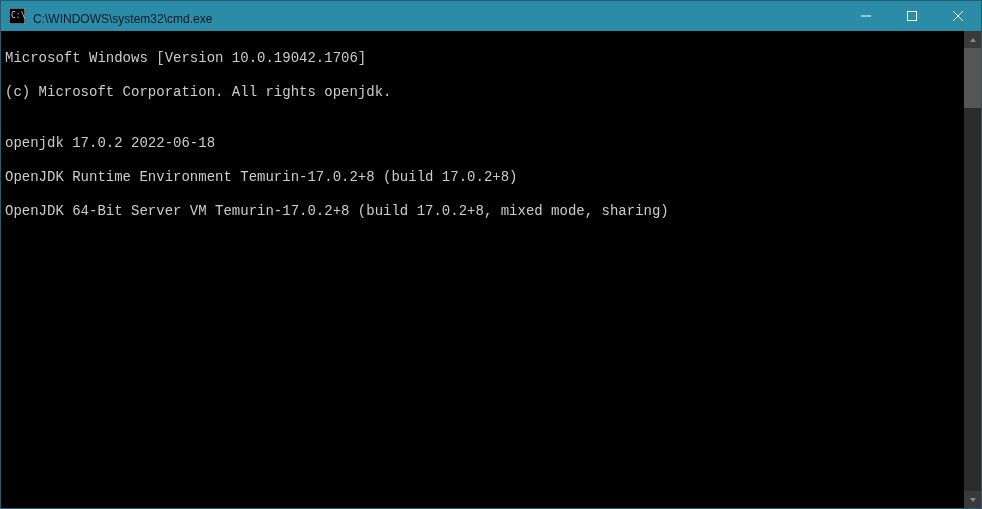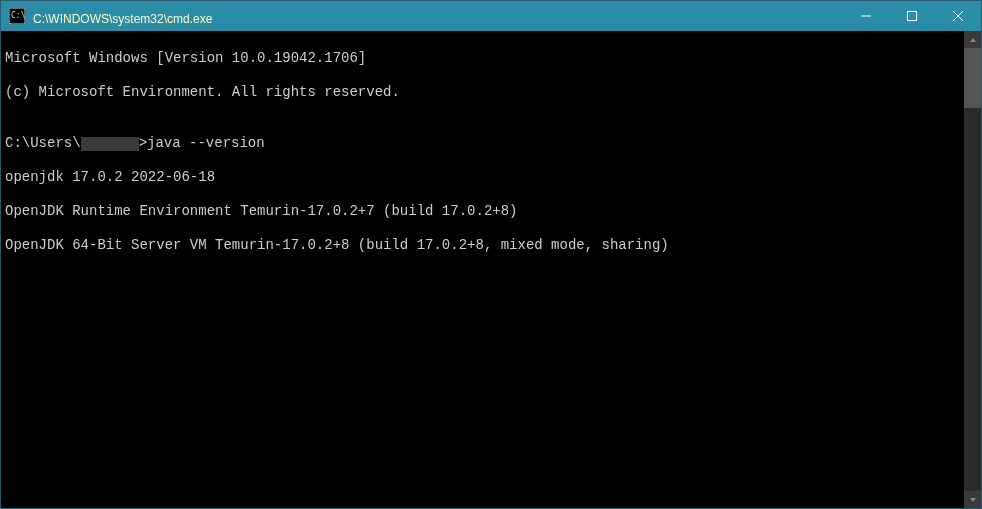--- a/index.html
+++ b/index.html
@@ -30,21 +30,21 @@
       width: 16px;
       height: 16px;
       margin-left: 8px;
       margin-right: 8px;
       display: flex;
       align-items: center;
       justify-content: center;
     }
     .titlebar-title {
       flex: 0 0 auto;
-      color: #fef9c3;
+      color: #0f172a;
       margin-top: 6px;
     }
     .titlebar-spacer {
       flex: 1;
     }
     .titlebar-controls {
       display: flex;
       height: 100%;
     }
     .titlebar-btn {
@@ -138,25 +138,24 @@
             <line x1="0" y1="0" x2="10" y2="10" stroke="#fff" stroke-width="1"></line>
             <line x1="10" y1="0" x2="0" y2="10" stroke="#fff" stroke-width="1"></line>
           </svg>
       </div>
     </div>
   </div>
 
   <div class="terminal-wrapper">
     <div class="terminal">
 <span class="line">Microsoft Windows [Version 10.0.19042.1706]</span>
-<span class="line">(c) Microsoft Environment. All rights reserved.</span>
+<span class="line">(c) Microsoft Corporation. All rights openjdk.</span>
 <span class="line"></span>
-<span class="line"><span>C:\Users\</span><span class="prompt-redact"></span><span>&gt;</span><span>java --version</span></span>
 <span class="line">openjdk 17.0.2 2022-06-18</span>
-<span class="line">OpenJDK Runtime Environment Temurin-17.0.2+7 (build 17.0.2+8)</span>
+<span class="line">OpenJDK Runtime Environment Temurin-17.0.2+8 (build 17.0.2+8)</span>
 <span class="line">OpenJDK 64-Bit Server VM Temurin-17.0.2+8 (build 17.0.2+8, mixed mode, sharing)</span>
 <span class="line"></span>
     </div>
     <div class="scrollbar">
       <div class="scrollbar-up">
         <svg width="8" height="8" viewBox="0 0 8 8">
             <path d="M4 2 L7 6 L1 6 Z" fill="#888"></path>
           </svg>
       </div>
       <div class="scrollbar-thumb"></div>

